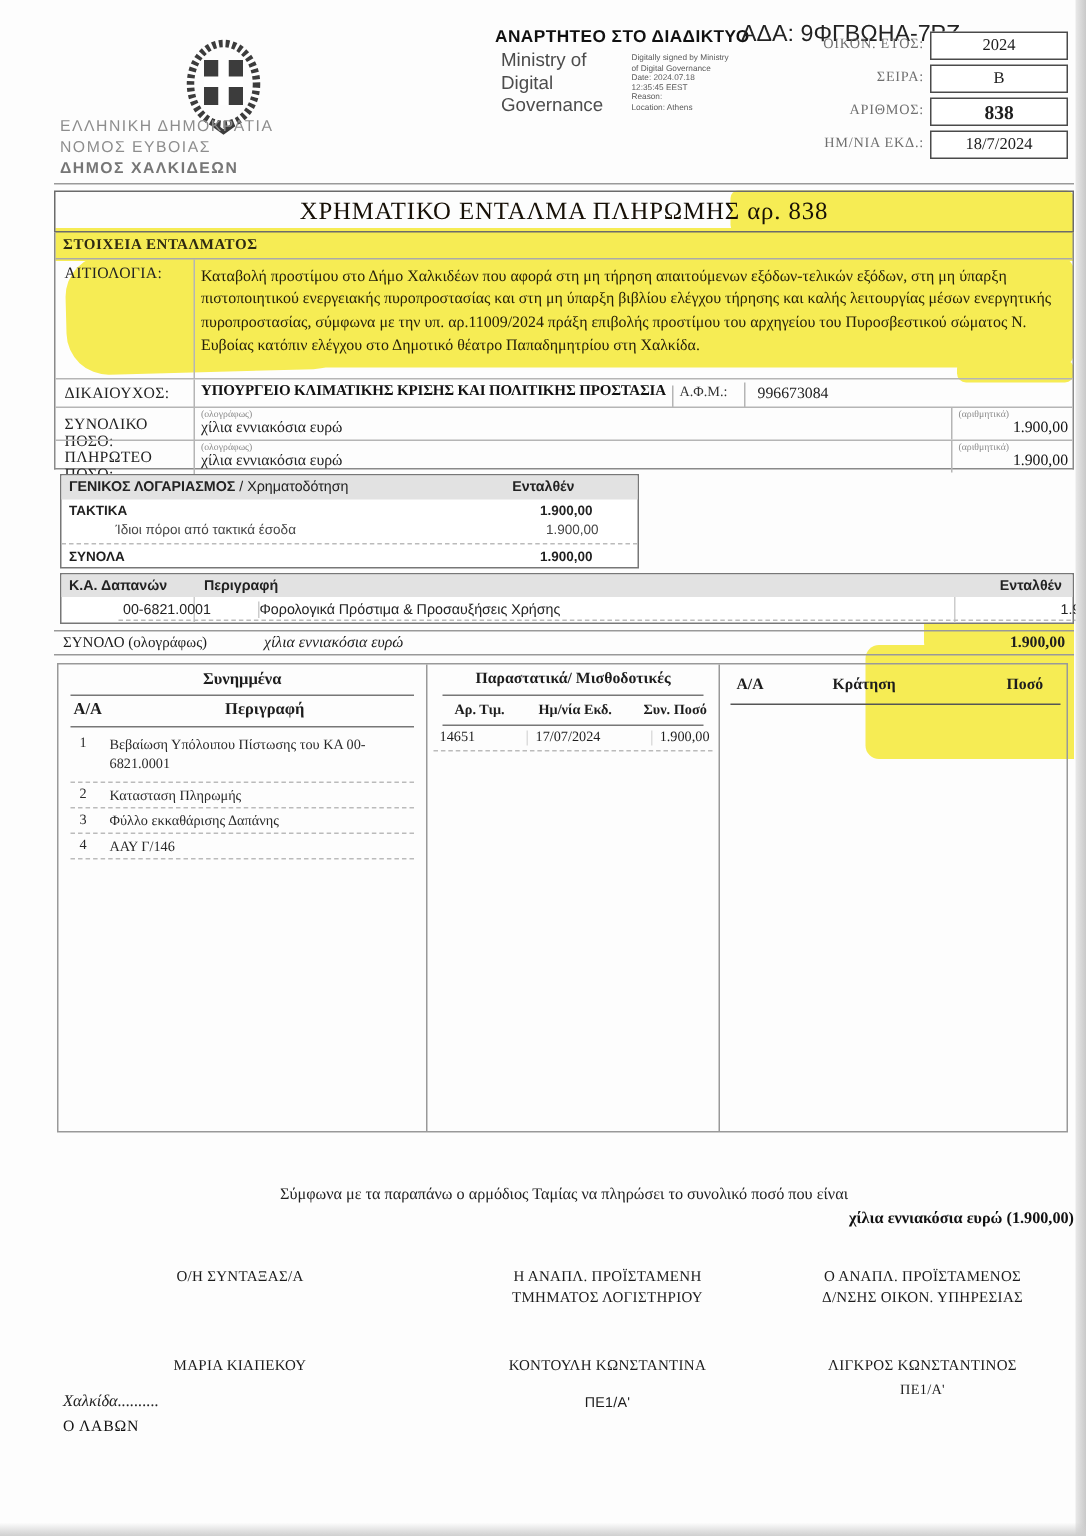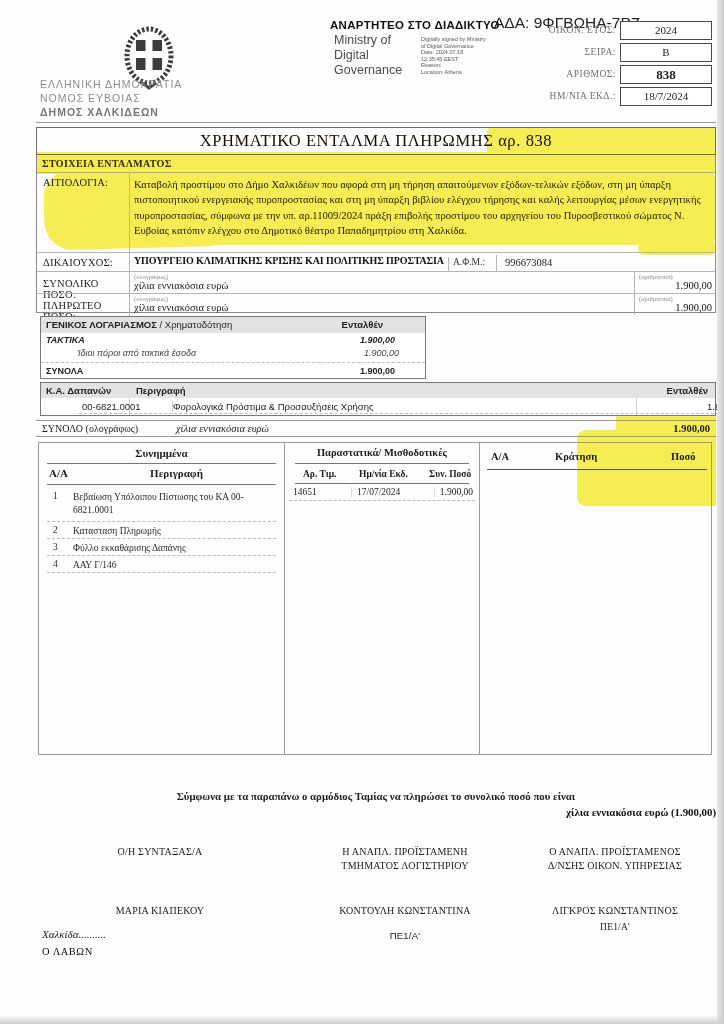--- a/index.html
+++ b/index.html
@@ -60,21 +60,21 @@
   .olo-words { position:absolute; left:97px; top:8px; font-size:10.5px; color:#222; }
   .num-cell { position:absolute; left:597px; top:0; width:83px; height:100%; border-left:1px solid #b5b5b5; }
   .num-tag { position:absolute; left:4px; top:1px; font-size:6.5px; color:#8a8a8a; }
   .num-val { position:absolute; right:5px; top:8px; font-size:10.5px; color:#111; }
 
   
   #gen-box { left:40px; top:316px; width:386px; height:63px; border:1px solid #777; background:#fff; font-family:"Liberation Sans",sans-serif; }
   #gen-head { position:absolute; left:0; top:0; width:100%; height:16px; background:#e2e2e2; font-size:9.5px; padding:2px 0 0 5px; color:#222; }
   #gen-head b { font-weight:bold; }
   #gen-entalthen { position:absolute; right:42px; top:2px; font-weight:bold; }
-  .gen-row { position:absolute; left:0; width:100%; font-size:9px; color:#222;font-style:italic; }
+  .gen-row { position:absolute; left:0; width:100%; font-size:9px; color:#222; }
   #gen-r1 { top:18px; height:13px; font-weight:bold; }
   #gen-r1 .gen-name { position:absolute; left:5px; }
   #gen-r2 { top:31px; height:15px; border-bottom:1px dashed #bbb; color:#444; }
   #gen-r2 .gen-name { position:absolute; left:36px; }
   #gen-total-row { position:absolute; left:0; top:47px; width:100%; height:15px; font-size:9px; font-weight:bold; }
   #gen-total-row .gen-name { position:absolute; left:5px; top:2px; }
   .gen-amt { position:absolute; right:30px; top:0; }
   #gen-r2 .gen-amt { right:26px; }
   #gen-total-row .gen-amt { top:2px; }
 
@@ -125,21 +125,21 @@
   #rec-row { position:absolute; left:250px; top:42px; width:186px; height:16px; font-size:9.5px; border-bottom:1px dashed #bbb; }
   #rec-c1 { position:absolute; left:4px; top:2px; }
   #rec-c2 { position:absolute; left:62px; top:2px; border-left:1px solid #ddd; padding-left:5px; }
   #rec-c3 { position:absolute; right:2px; top:2px; border-left:1px solid #ddd; padding-left:5px; }
 
   .ded-h { position:absolute; top:8px; font-weight:bold; font-size:10.5px; }
   #ded-h1 { left:452px; } #ded-h2 { left:516px; } #ded-h3 { left:632px; }
   #ded-head-line { position:absolute; left:448px; top:26px; width:220px; border-bottom:1px solid #555; }
 
   
-  #instr1 { left:36px; top:790px; width:680px; text-align:center; font-size:10.8px; color:#222;font-weight:bold; }
+  #instr1 { left:36px; top:790px; width:680px; text-align:center; font-size:10.8px; color:#222; }
   #instr2 { left:36px; top:806px; width:680px; text-align:right; font-size:10.8px; font-weight:bold; color:#111; }
 
   .sig-col { position:absolute; text-align:center; font-size:10px; color:#1b1b1b; letter-spacing:.2px; }
   #sig-0 { left:60px;  top:845px; width:200px; }
   #sig-1 { left:300px; top:845px; width:210px; }
   #sig-2 { left:520px; top:845px; width:190px; }
   .sig-role { line-height:14px; }
   .sig-name { margin-top:32px; }
   #sig-0 .sig-name { margin-top:46px; }
   .sig-grade { margin-top:14px; font-family:"Liberation Sans",sans-serif; font-size:9.5px; }

